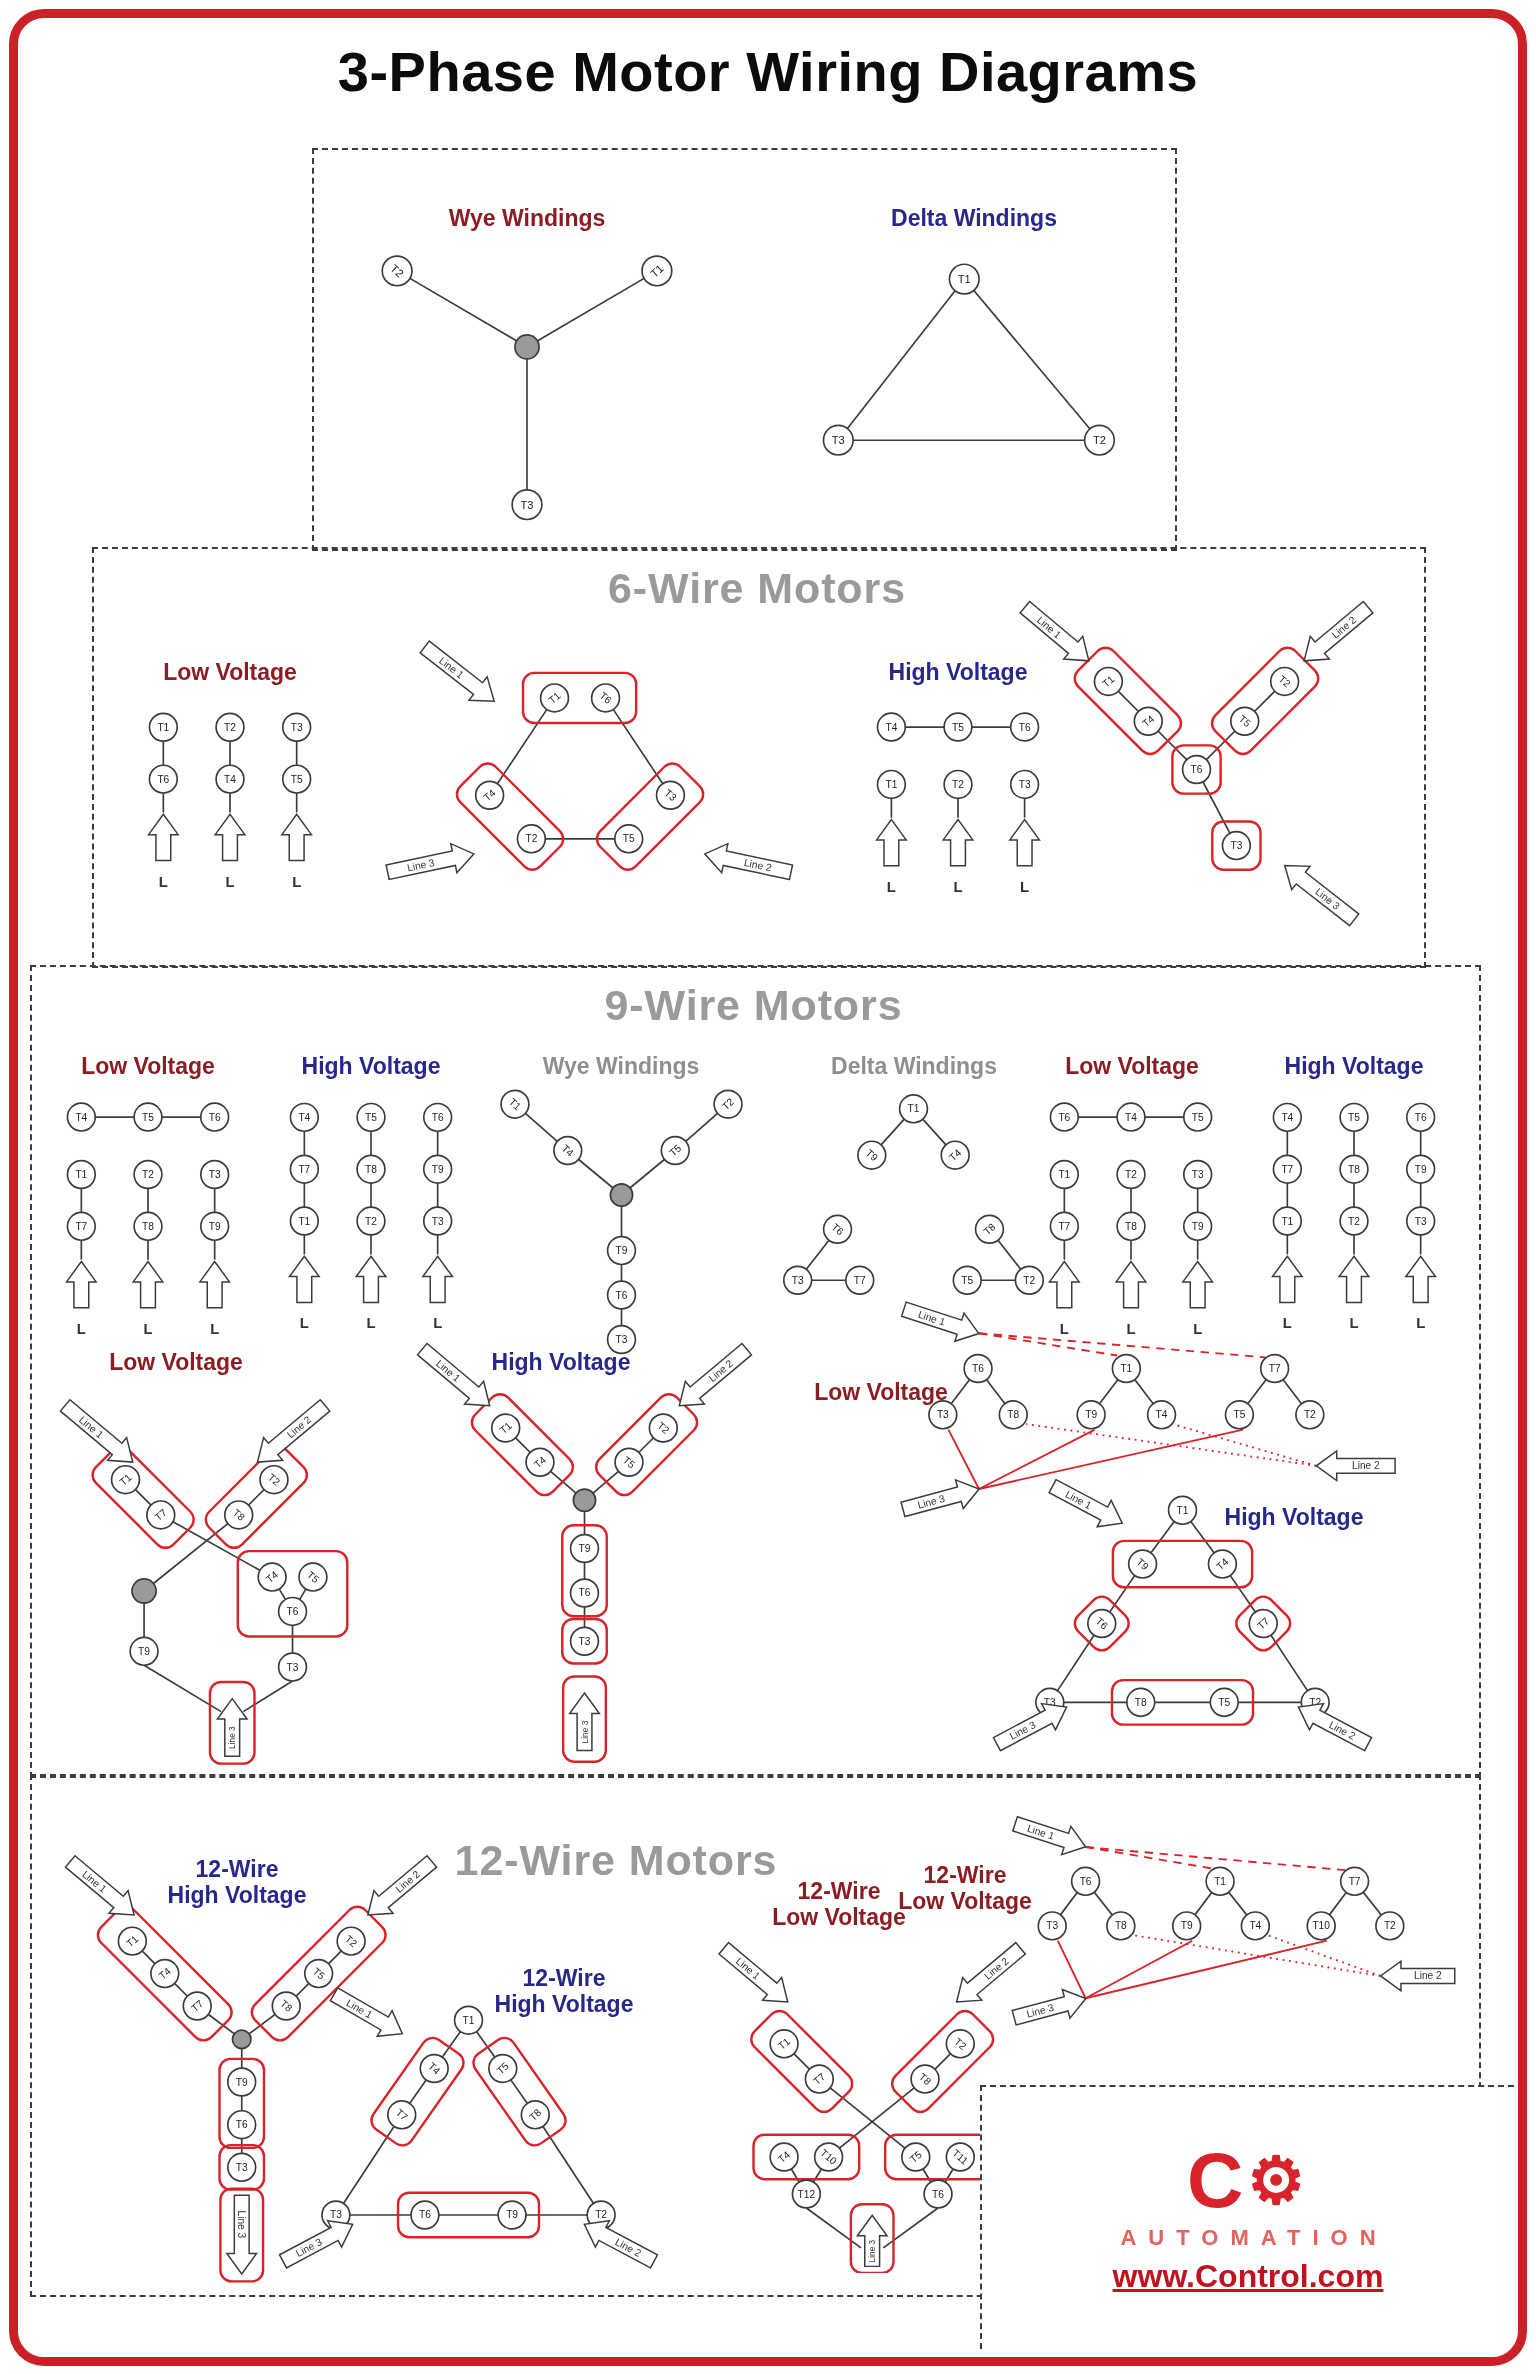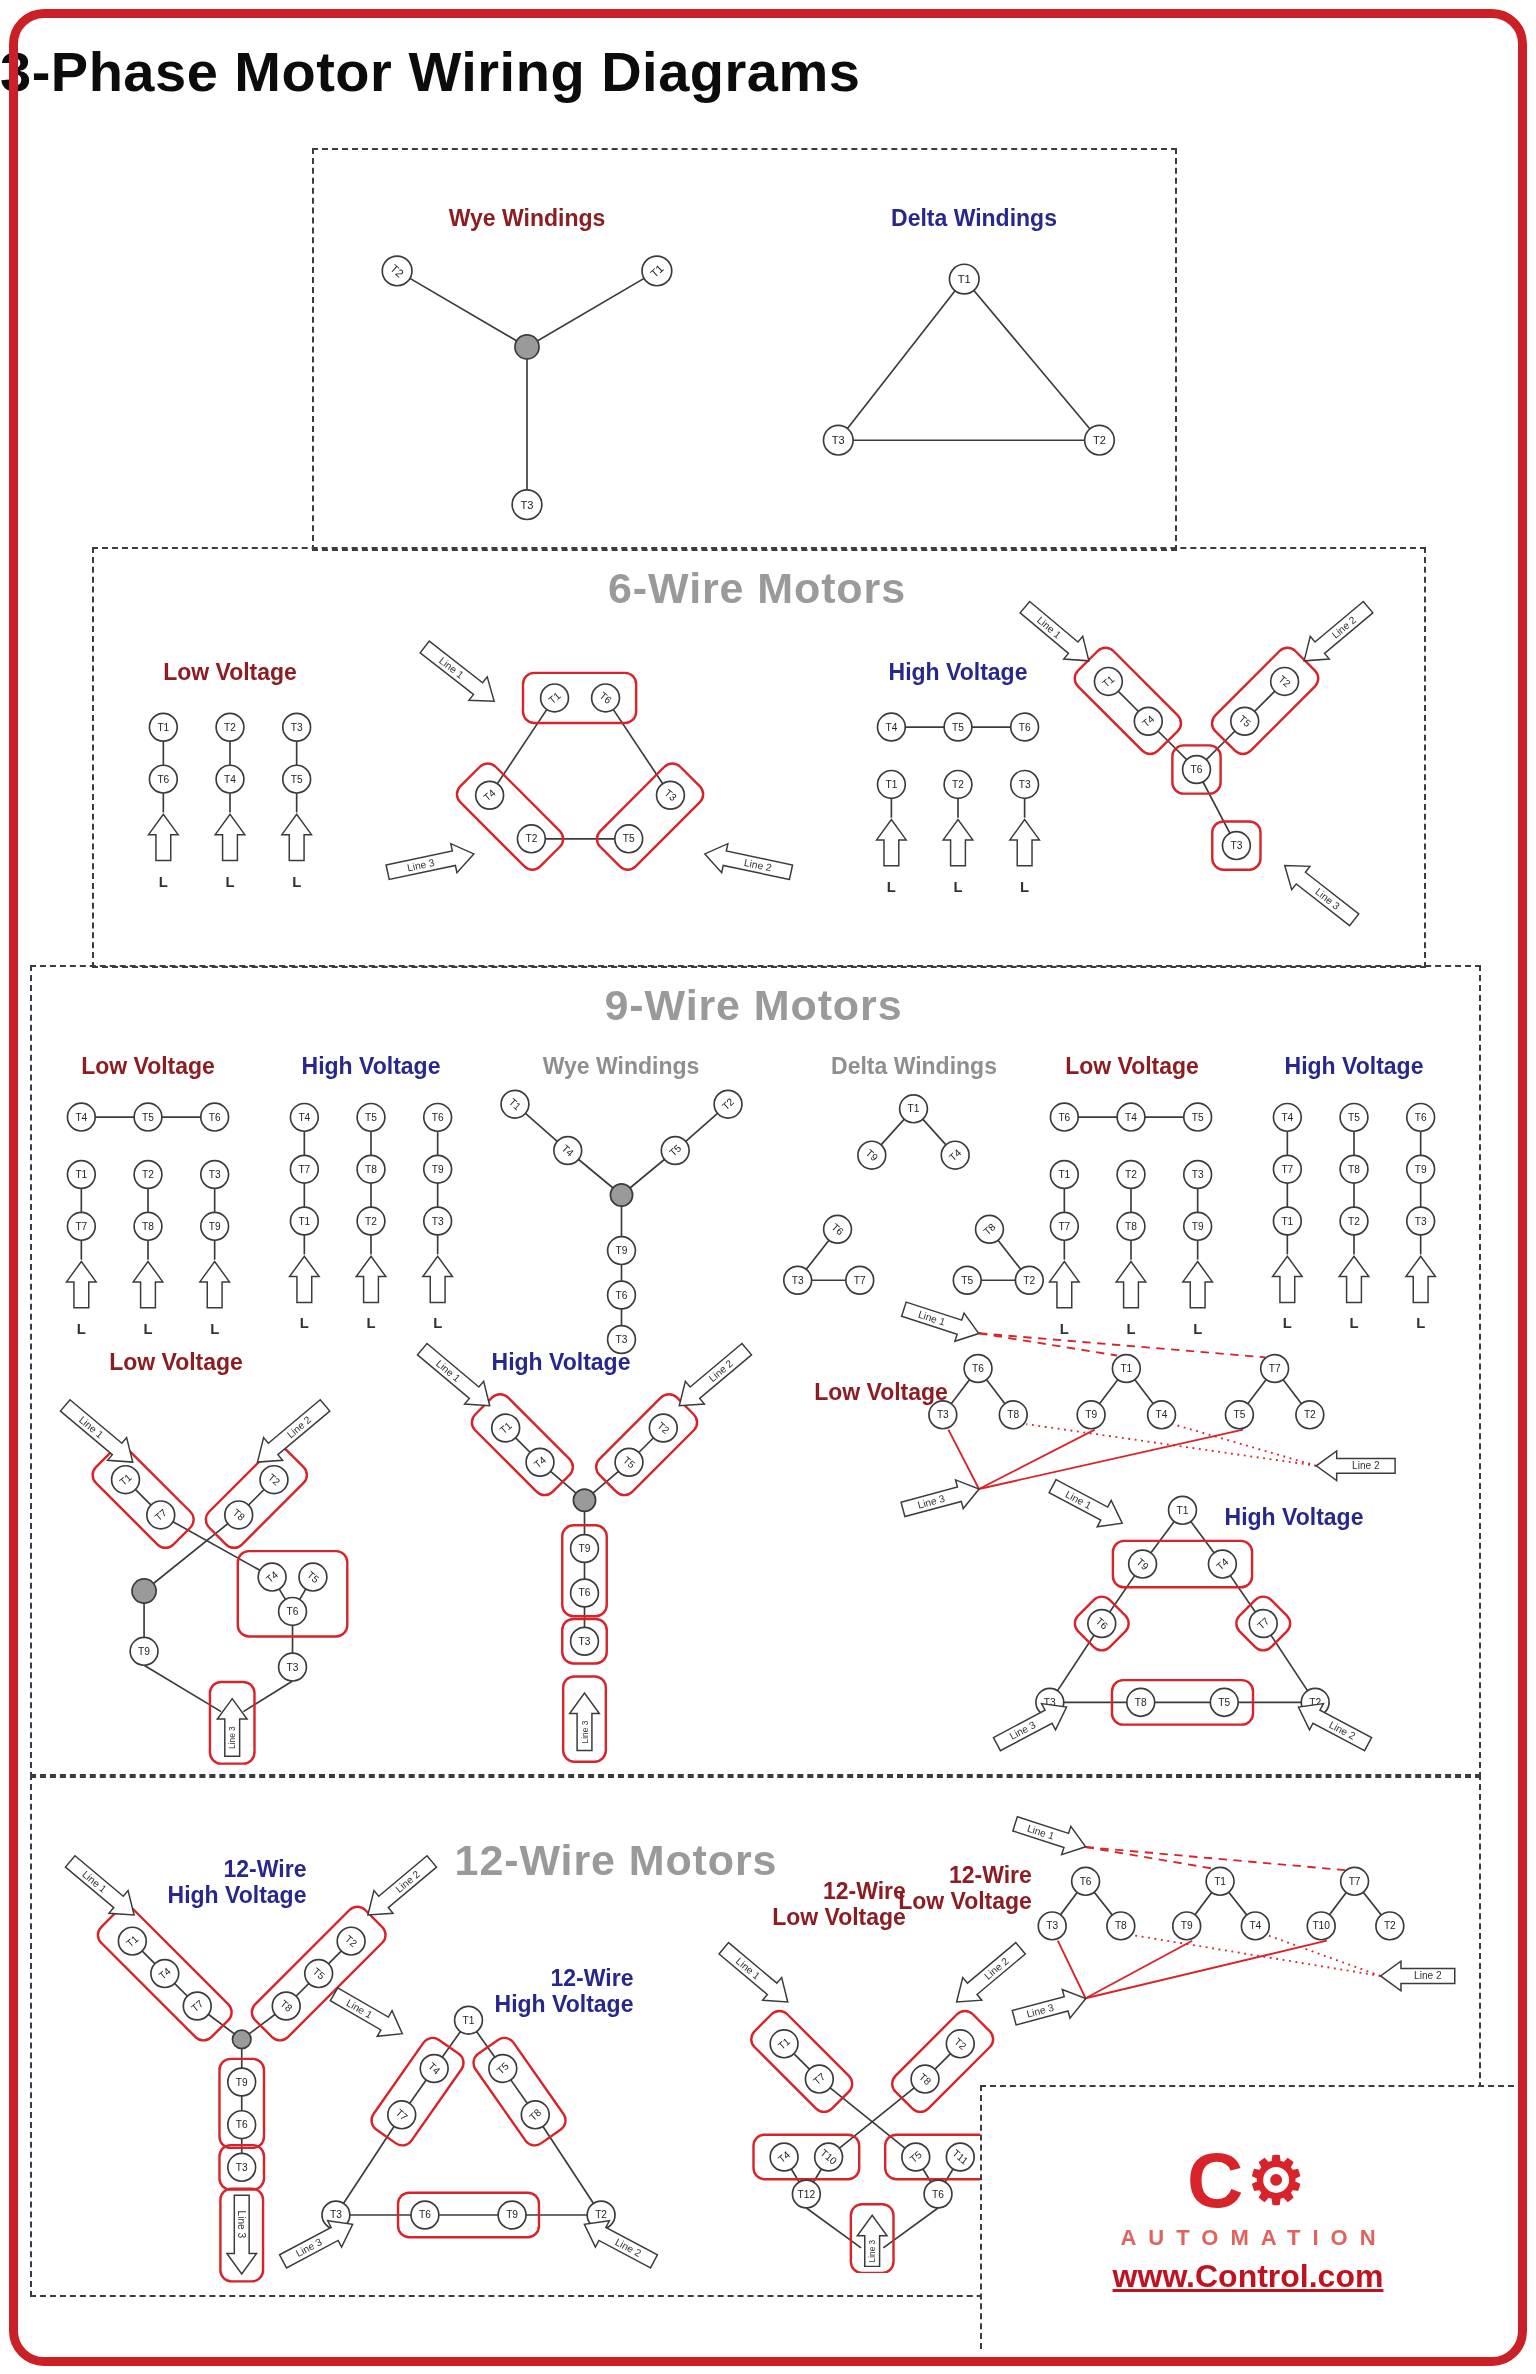--- a/index.html
+++ b/index.html
@@ -1,21 +1,21 @@
 <!DOCTYPE html>
 <html style="font-size:15px"><head>
 <meta charset="utf-8">
 <style>
   body{margin:0;background:#fff;font-family:"Liberation Sans",sans-serif}
   .page{position:relative;width:1536px;height:2375px;background:#fff;overflow:hidden}
   .page-border{position:absolute;inset:9.3px;border:9.3px solid #cb2026;border-radius:35px;pointer-events:none;z-index:50}
-  .title{position:absolute;top:39px;left:0;width:100%;font-size:56px;font-weight:800;color:#0c0c0c;letter-spacing:0.5px}
+  .title{position:absolute;top:39px;left:0;width:100%;text-align:center;font-size:56px;font-weight:800;color:#0c0c0c;letter-spacing:0.5px}
   .sec{position:absolute;border:2.8px dashed #3c3c3c}
   .sec-title{position:absolute;text-align:center;font-weight:bold;color:#9a9a9a;font-size:43px;letter-spacing:0.9px;z-index:3}
-  .lab{position:absolute;transform:translateX(-50%);font-weight:bold;font-size:23px;line-height:1.12;text-align:right;white-space:pre-line;z-index:5}
+  .lab{position:absolute;transform:translateX(-50%);font-weight:bold;font-size:23px;line-height:1.12;text-align:center;white-space:pre-line;z-index:5}
   .maroon{color:#8c1d22}.navy{color:#28288c}.graylab{color:#8f8f8f}
   .diag{position:absolute;z-index:4}
   svg text{font-family:"Liberation Sans",sans-serif}
   .logo-area{position:absolute;left:980px;top:2085px;width:532px;height:262px;background:#fff;
     border-top:2.8px dashed #3c3c3c;border-left:2.8px dashed #3c3c3c;z-index:10;
     display:flex;flex-direction:column;align-items:center;justify-content:center}
   .brand{display:flex;align-items:center;color:#d8232a;font-weight:800;font-size:78px;line-height:1;letter-spacing:1.9px}
   .gear{font-size:65px;line-height:1;margin:0 1.9px;color:#d8232a}
   .brand-sub{color:#e2635b;font-weight:bold;font-size:22px;letter-spacing:12px;text-indent:12px;margin-top:5.6px}
   .url{color:#c1121f;font-weight:800;font-size:32px;text-decoration:underline;margin-top:7px;cursor:pointer}

